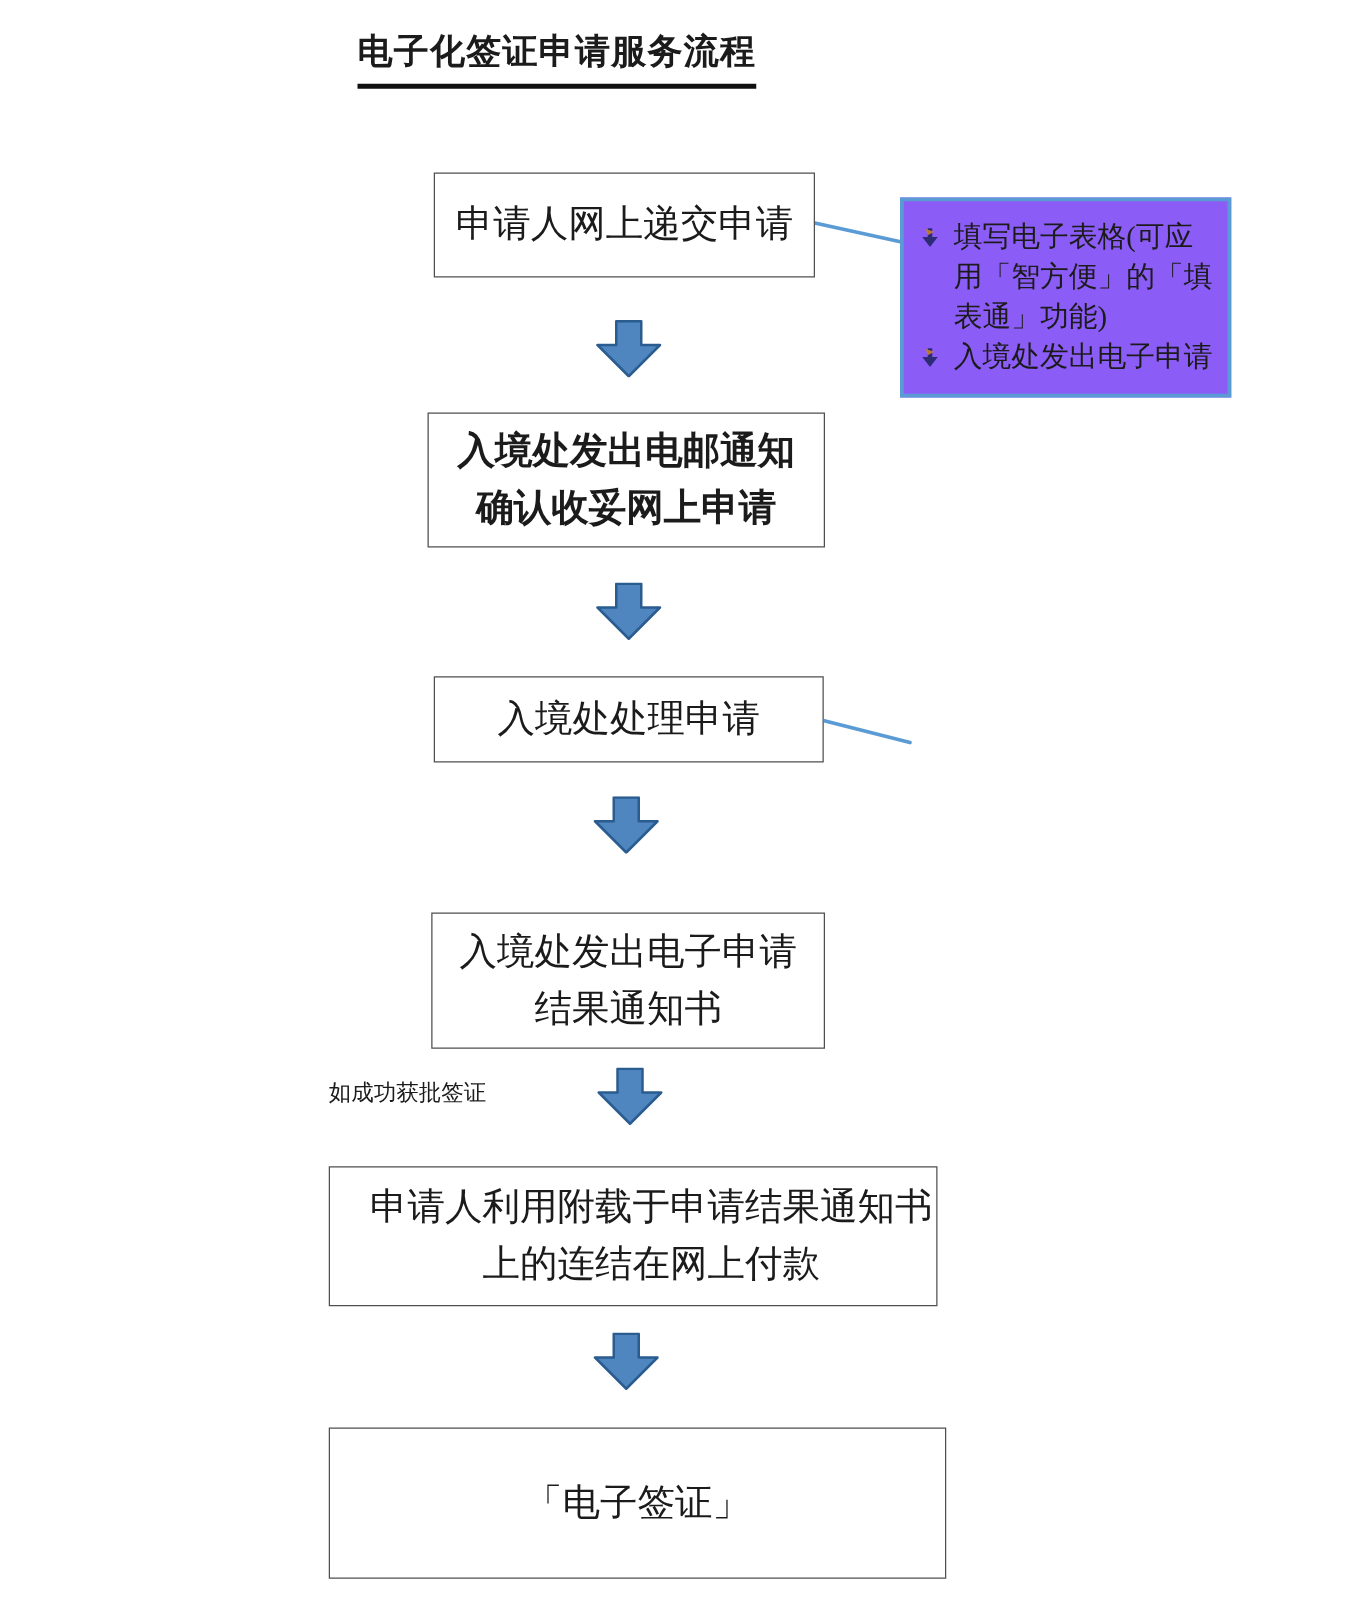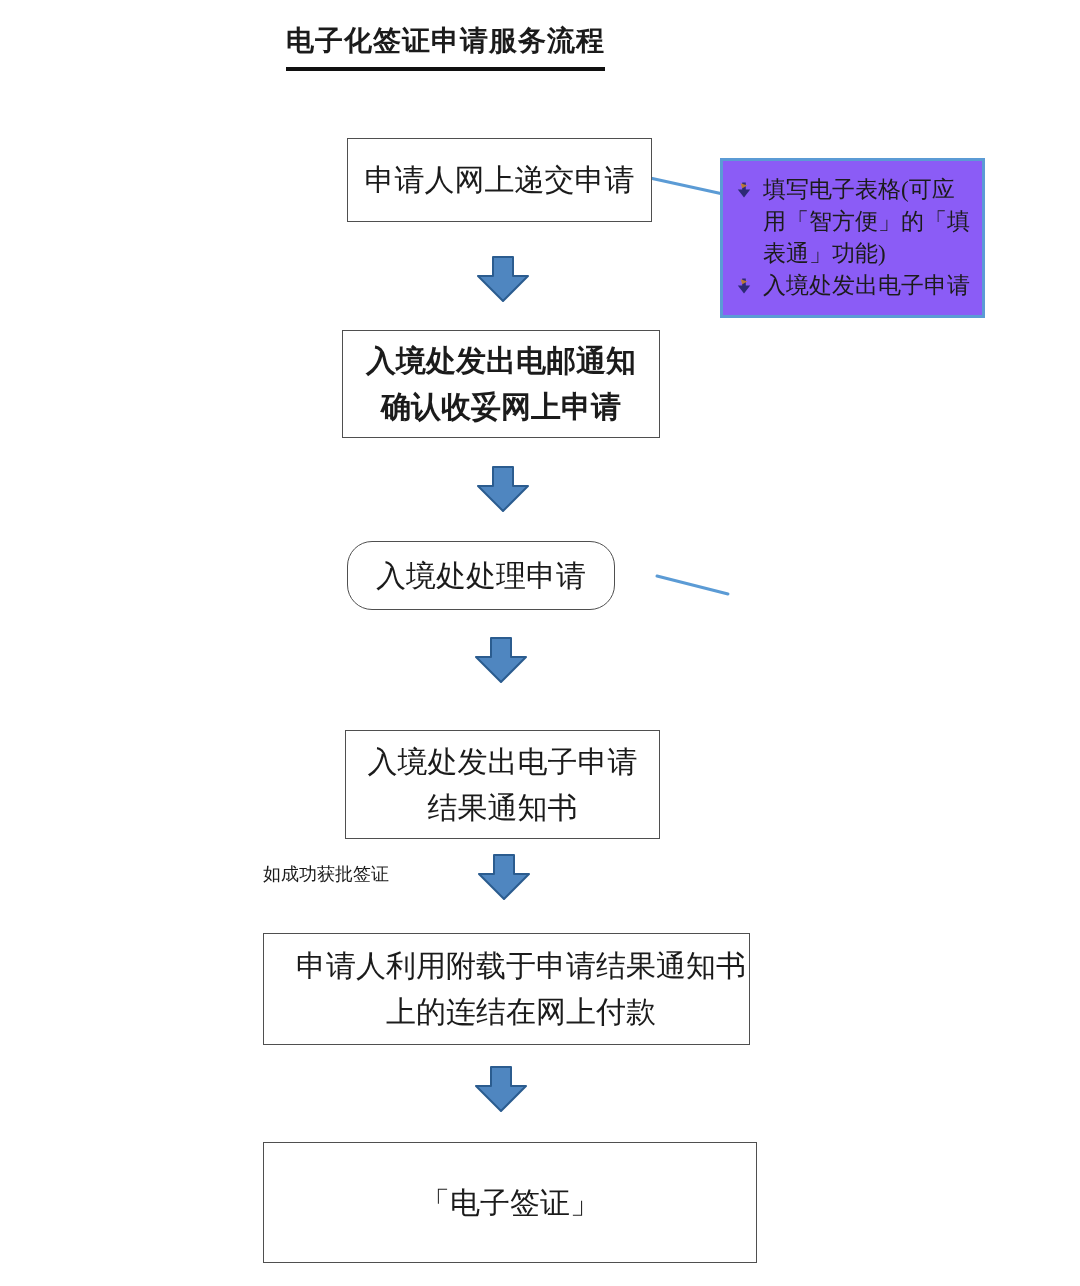--- a/index.html
+++ b/index.html
@@ -115,21 +115,21 @@
 
   <div class="flow-box" style="left:342px;top:330px;width:318px;height:108px;font-weight:bold;">
     <div class="line">入境处发出电邮通知</div>
     <div class="line">确认收妥网上申请</div>
   </div>
 
   <svg class="flow-arrow" style="left:476px;top:466px;" viewBox="0 0 54 46">
     <path d="M17 1 H37 V20 H52 L27 45 L2 20 H17 Z"></path>
   </svg>
 
-  <div class="flow-box" style="left:347px;top:541px;width:268px;height:69px;border-radius:25px;">
+  <div class="flow-box" style="left:347px;top:541px;width:312px;height:69px;">
     <div class="line">入境处处理申请</div>
   </div>
 
 
   <svg class="flow-arrow" style="left:474px;top:637px;" viewBox="0 0 54 46">
     <path d="M17 1 H37 V20 H52 L27 45 L2 20 H17 Z"></path>
   </svg>
 
   <div class="flow-box" style="left:345px;top:730px;width:315px;height:109px;">
     <div class="line">入境处发出电子申请</div>

